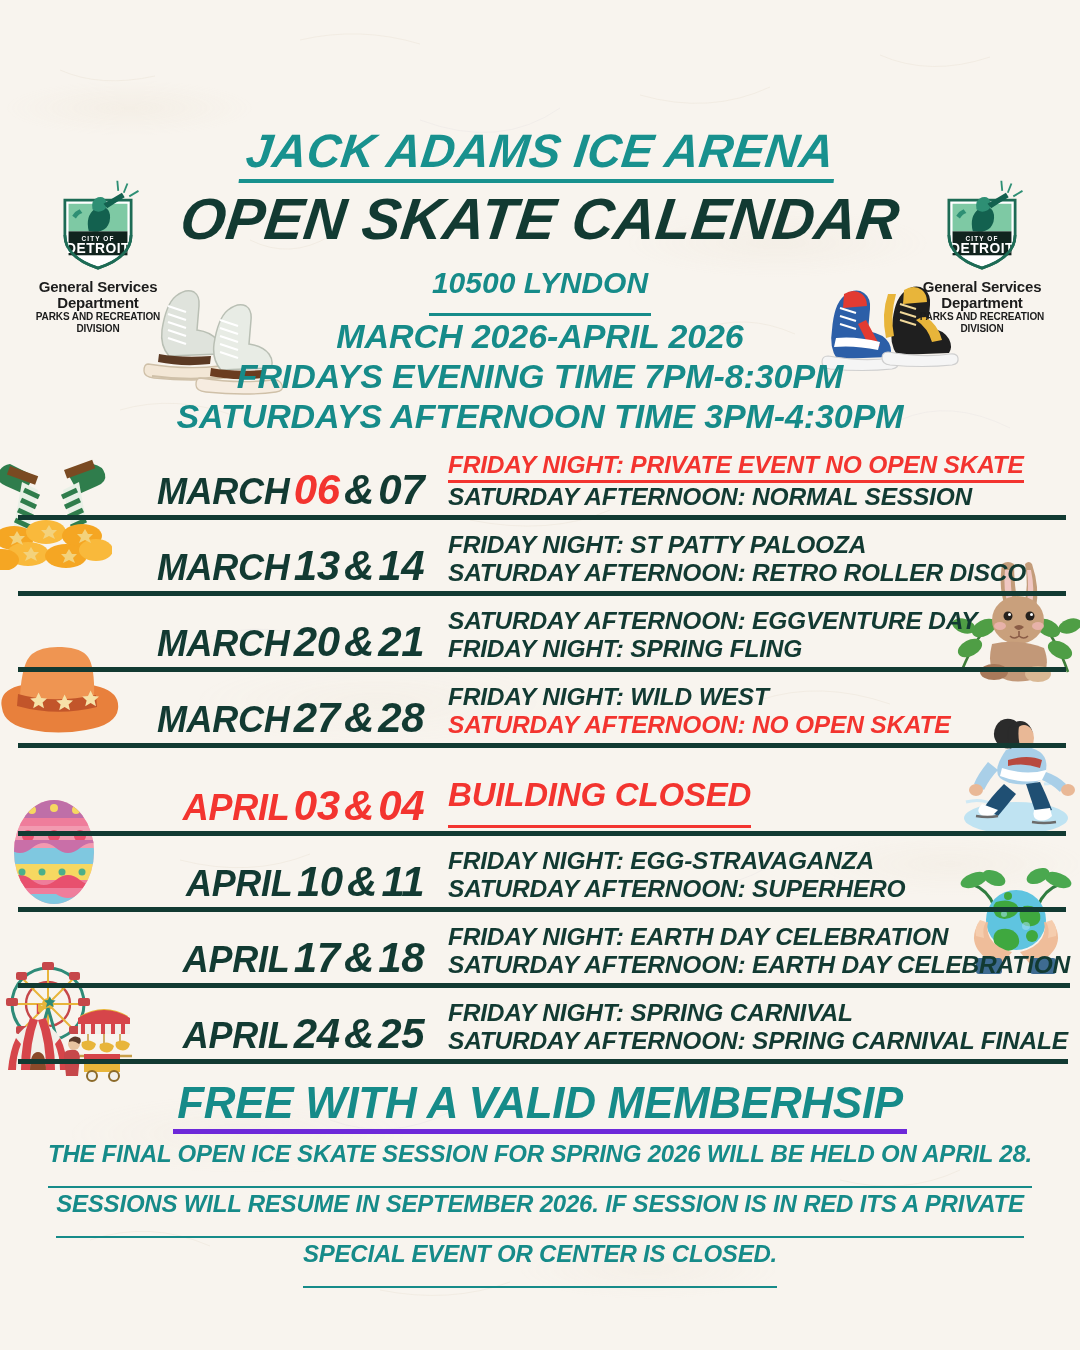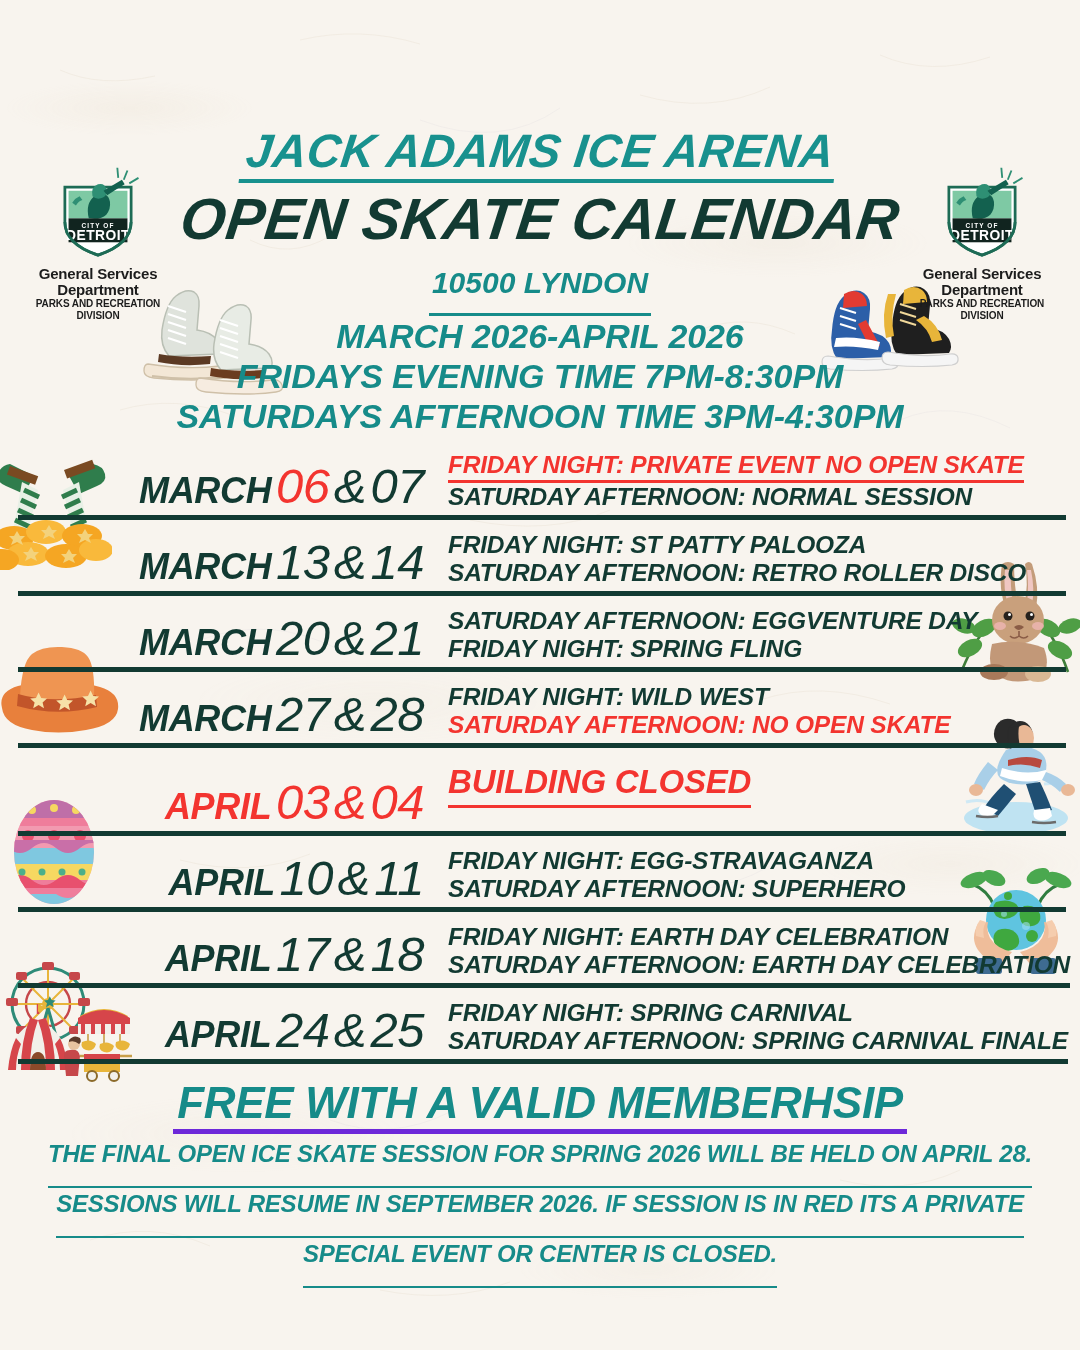--- a/index.html
+++ b/index.html
@@ -67,21 +67,21 @@
     line-height: 1.12;
     margin-top: 4px;
     letter-spacing: .2px;
     transform: skewX(-7deg);
     display: inline-block;
   }
 
   
   .logo-block {
     position: absolute;
-    top: 163px;
+    top: 176px;
     width: 160px;
     text-align: center;
     z-index: 6;
   }
   .logo-left  { left: 18px; }
   .logo-right { right: 18px; }
   .logo-shield { width: 92px; height: 96px; margin: 0 auto; display:block; }
   .logo-gs {
     font-size: 15px; font-weight: 800; color: #1c1c1c;
     line-height: 1.08; margin-top: 7px; letter-spacing: -.2px;
@@ -132,22 +132,22 @@
   }
   .month {
     font-size: 36px;
     font-weight: 800;
     font-style: italic;
     color: #123a32;
     letter-spacing: -.3px;
     vertical-align: baseline;
   }
   .daynum {
-    font-size: 49px;
-    font-weight: 400;
+    font-size: 42px;
+    font-weight: 700;
     font-style: italic;
     color: #123a32;
     letter-spacing: -.5px;
     vertical-align: baseline;
     text-align: center;
   }
   .date-cell.red .month,
   .date-cell.red .daynum { color: #f3342f; }
   .daynum.red { color: #f3342f; }
 
@@ -165,22 +165,22 @@
     line-height: 1.17;
     letter-spacing: -.2px;
     white-space: nowrap;
   }
   .ev.red { color: #f3342f; }
   .ev.underline { border-bottom: 3px solid #f3342f; display: inline-block; padding-bottom: 1px; }
   .ev.big {
     font-size: 33px;
     border-bottom: 3px solid #f3342f;
     display: inline-block;
-    padding-bottom: 3px;
-    margin-bottom: 20px;
+    padding-bottom: 10px;
+    margin-bottom: 0;
   }
 
   
   .footer {
     position: relative;
     z-index: 5;
     text-align: center;
     margin-top: 14px;
     color: #168b89;
     font-weight: 800;

